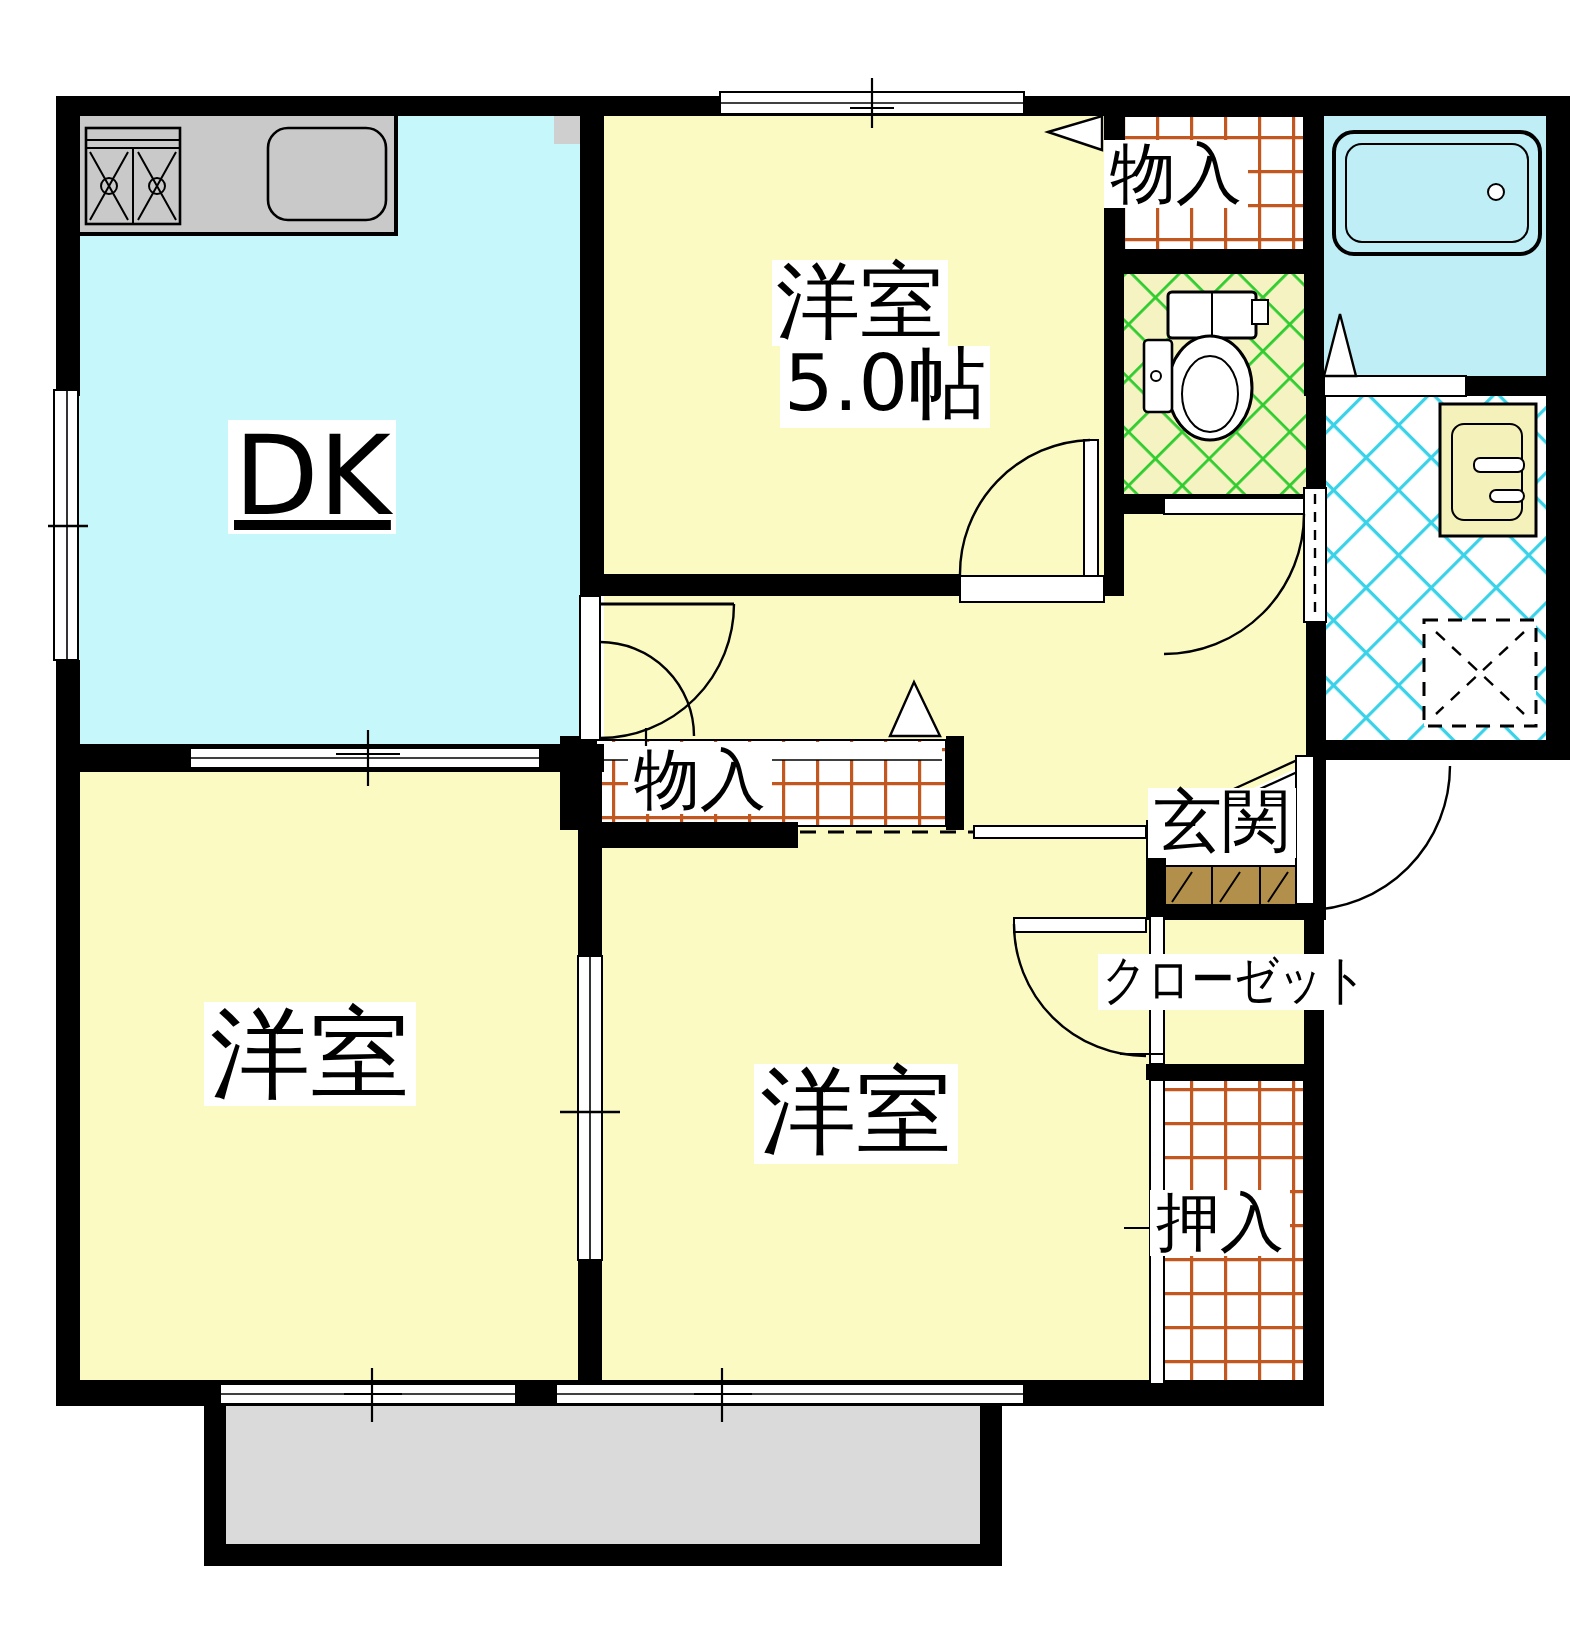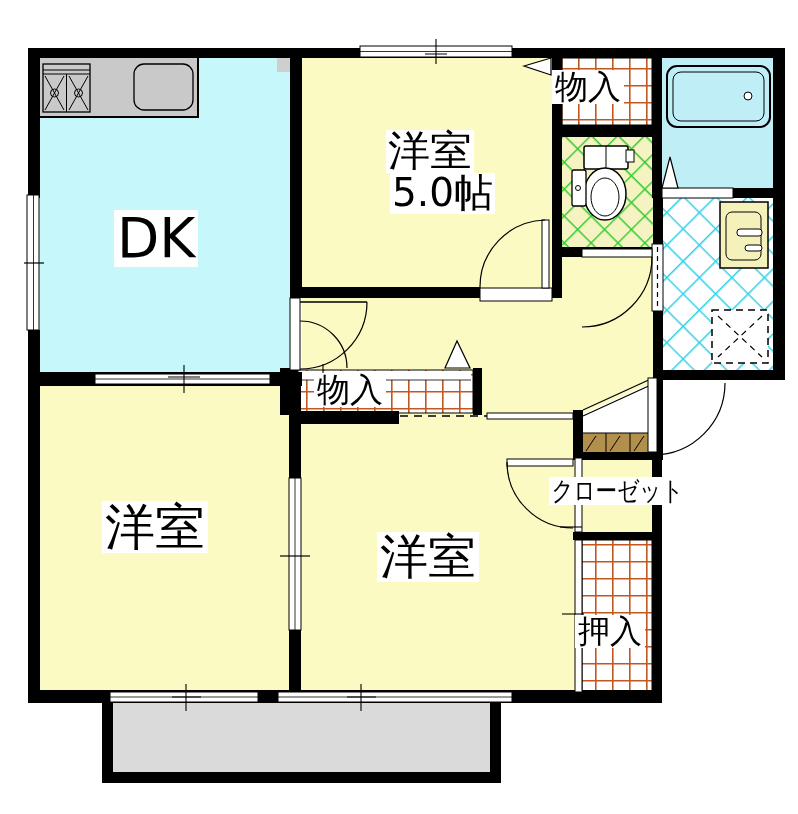--- a/index.html
+++ b/index.html
@@ -1,29 +1,29 @@
 <!DOCTYPE html>
 <html style="--c-wall: #000000; --c-roomYellow: #fcfac3; --c-dkCyan: #c6f7fb; --c-bathCyan: #bfeef6; --c-toiletYellow: #f6f3c2; --c-balconyGray: #dadada; --c-counterGray: #c9c9c9; --c-gridOrange: #c2571f; --c-latticeGreen: #2ecc2e; --c-latticeCyan: #3ad2e8; --c-stepBrown: #b28f4a; --c-basinYellow: #f5f1bb; --c-pillarGray: #cfcfcf;"><head>
 <meta charset="utf-8">
 <style>
   html,body{margin:0;padding:0;background:#ffffff;}
   .plan{position:relative;width:798px;height:814px;background:#fff;overflow:hidden;
         font-family:"DejaVu Sans","Liberation Sans",sans-serif;}
   .plan svg{position:absolute;left:0;top:0;}
   .lbl{position:absolute;color:#000;background:#fff;line-height:1.04;padding:0 3px;
        white-space:nowrap;font-family:"DejaVu Sans","Liberation Sans",sans-serif;}
-  .lbl-dk{left:114px;top:210px;font-size:55px;}
+  .lbl-dk{left:114px;top:210px;font-size:55px;text-decoration:underline;}
   .lbl-yo5{left:344px;top:130px;width:172px;text-align:center;background:none;padding:0;}
   .lbl-yo5 .l1{display:inline-block;background:#fff;font-size:42px;line-height:1.02;padding:0 2px;}
   .lbl-yo5 .l2{display:inline-block;background:#fff;font-size:39px;line-height:1.05;padding:0 2px;margin-left:25px;}
   .lbl-mono-top{left:552px;top:70px;font-size:33px;}
   .lbl-mono-hall{left:314px;top:373px;font-size:33px;}
   .lbl-genkan{left:574px;top:394px;font-size:34px;}
   .lbl-closet{left:549px;top:477px;font-size:27px;transform:scaleX(.8);transform-origin:left center;}
-  .lbl-oshiire{left:575px;top:595px;font-size:32px;margin-top:20px;}
+  .lbl-oshiire{left:575px;top:595px;font-size:32px;}
   .lbl-yo-left{left:102px;top:501px;font-size:50px;}
   .lbl-yo-center{left:377px;top:532px;font-size:48px;}
   .lbl-balcony{left:204px;top:714px;font-size:34px;}
 </style>
 </head>
 <body>
 
 <div class="plan">
 
 <svg width="798" height="814" viewBox="0 0 798 814">
@@ -225,18 +225,19 @@
   </g>
 </svg>
 
 <div class="lbl lbl-dk">DK</div>
 <div class="lbl lbl-yo5">
   <span class="l1">洋室</span><br>
   <span class="l2">5.0帖</span>
 </div>
 <div class="lbl lbl-mono-top">物入</div>
 <div class="lbl lbl-mono-hall">物入</div>
+<div class="lbl lbl-genkan">玄関</div>
 <div class="lbl lbl-closet">クローゼット</div>
 <div class="lbl lbl-oshiire">押入</div>
 <div class="lbl lbl-yo-left">洋室</div>
 <div class="lbl lbl-yo-center">洋室</div>
 
 </div>
 
 </body></html>

